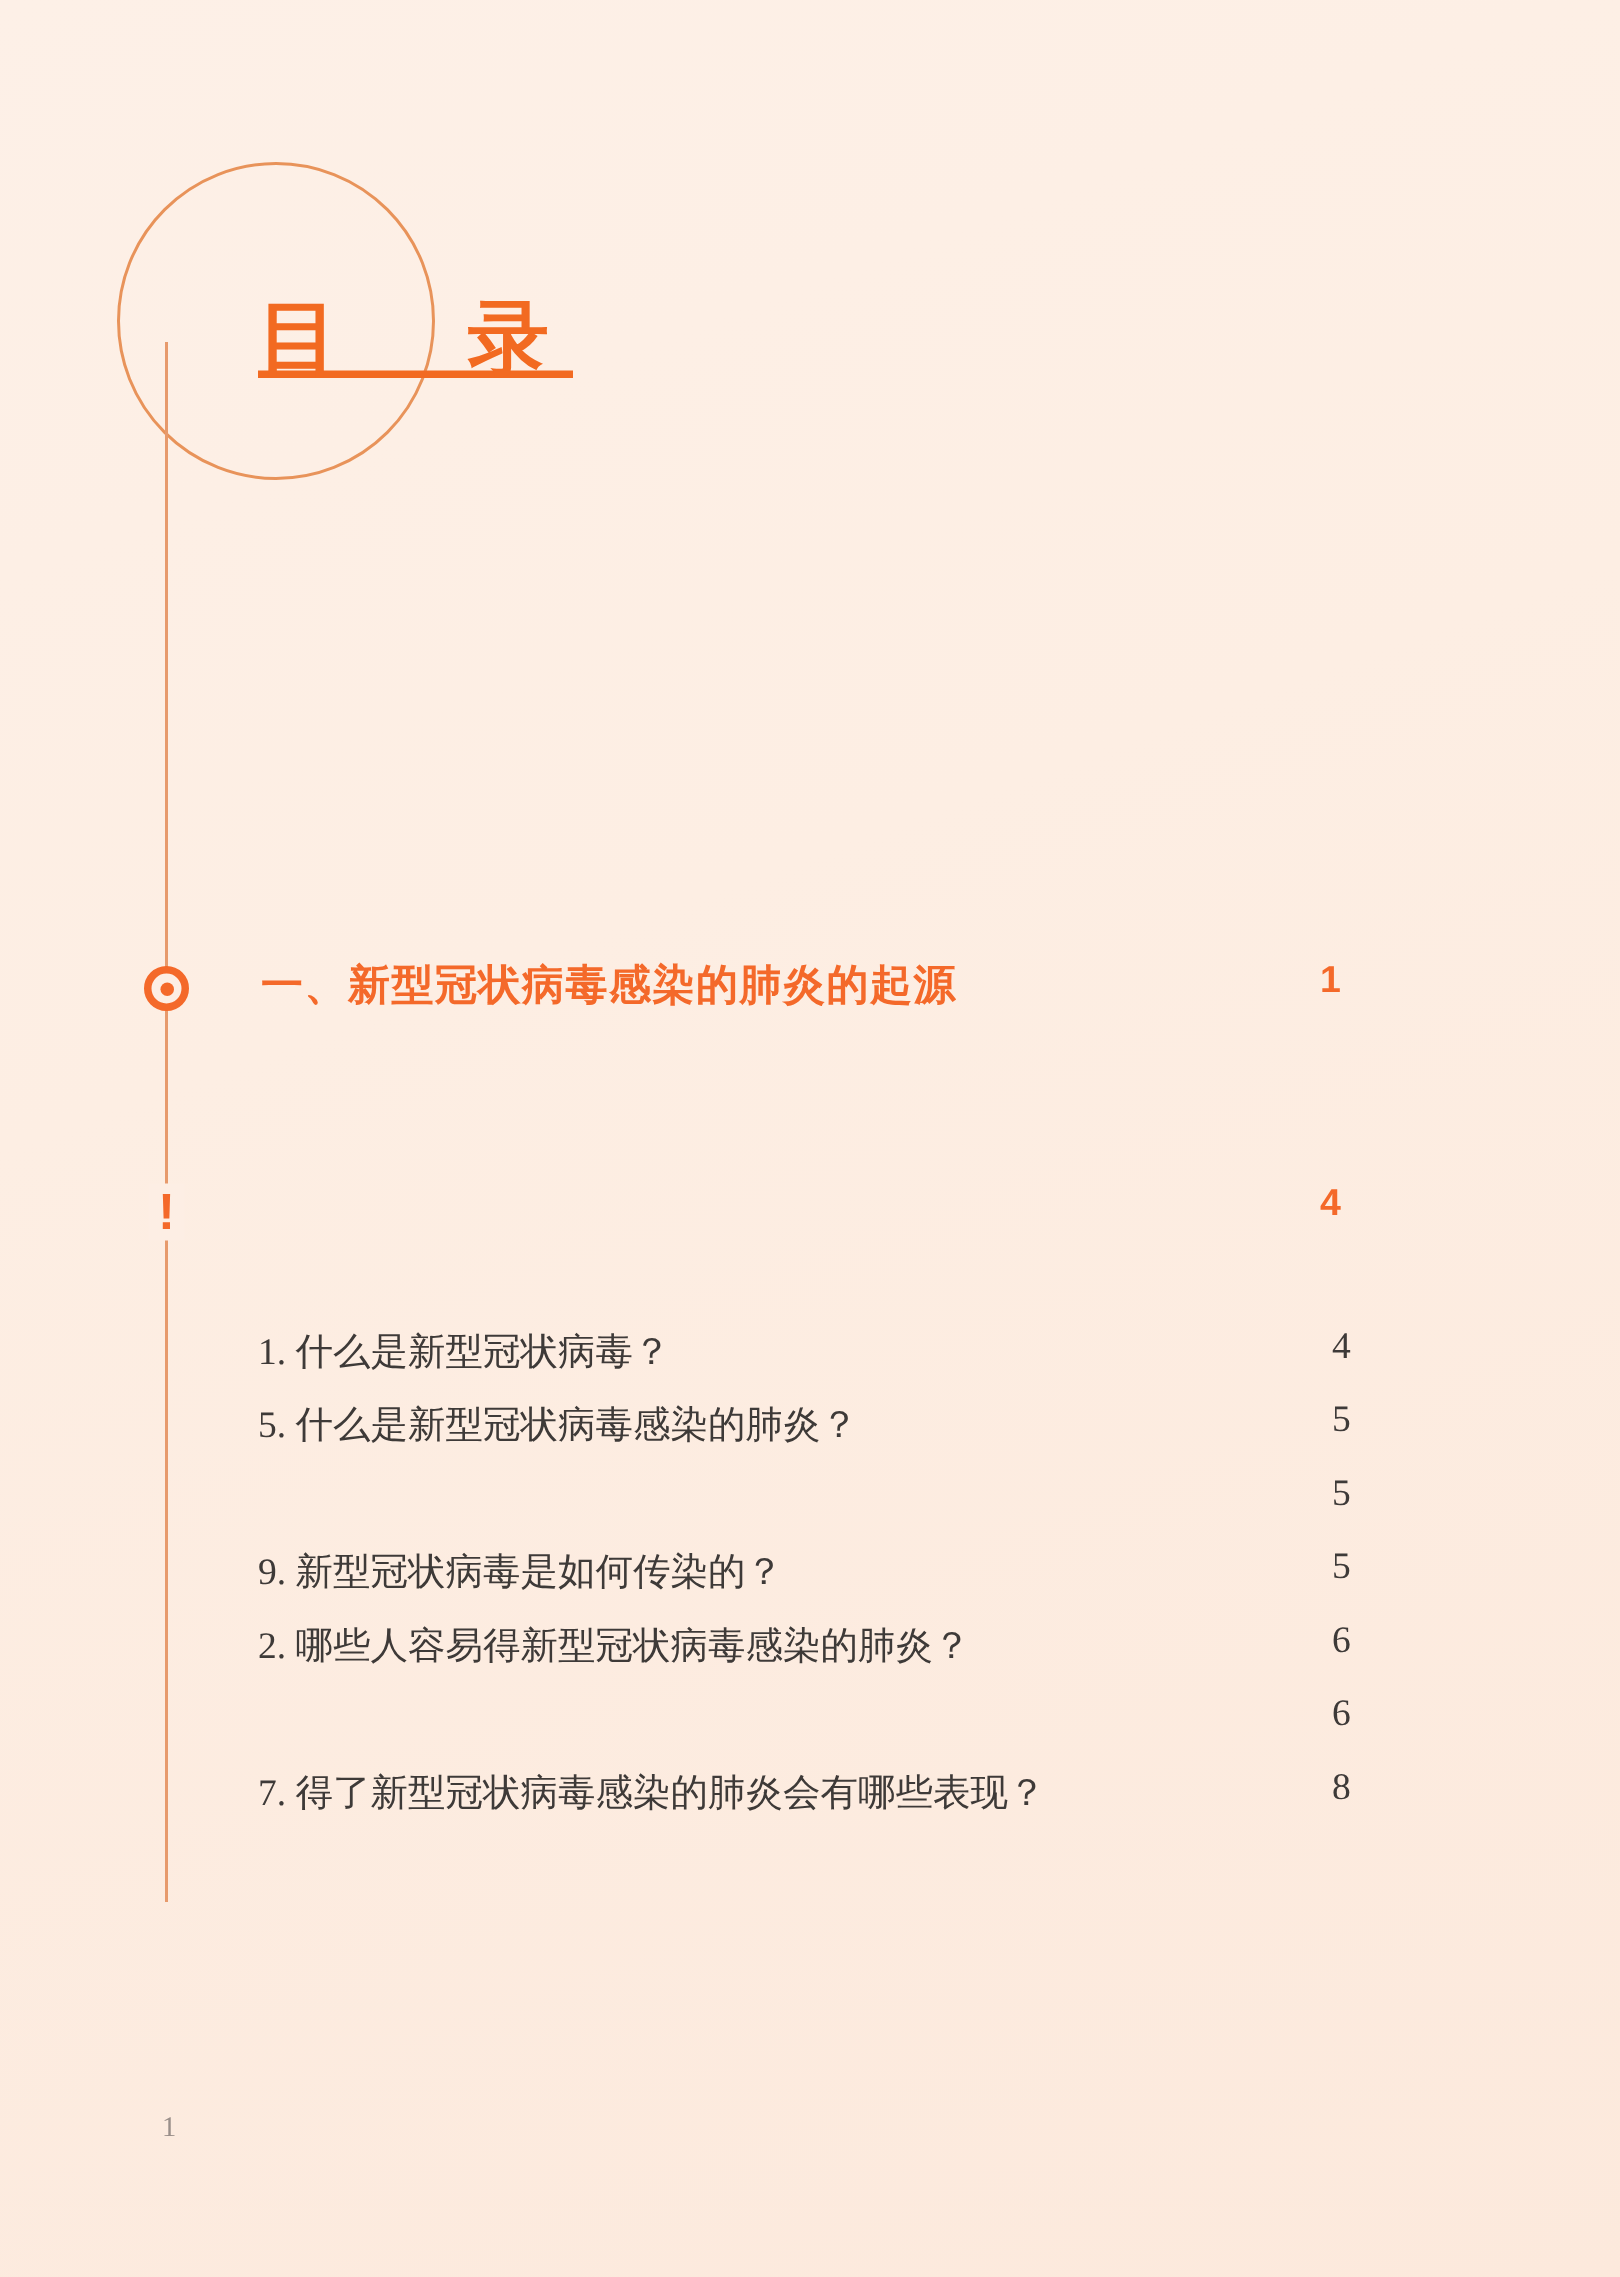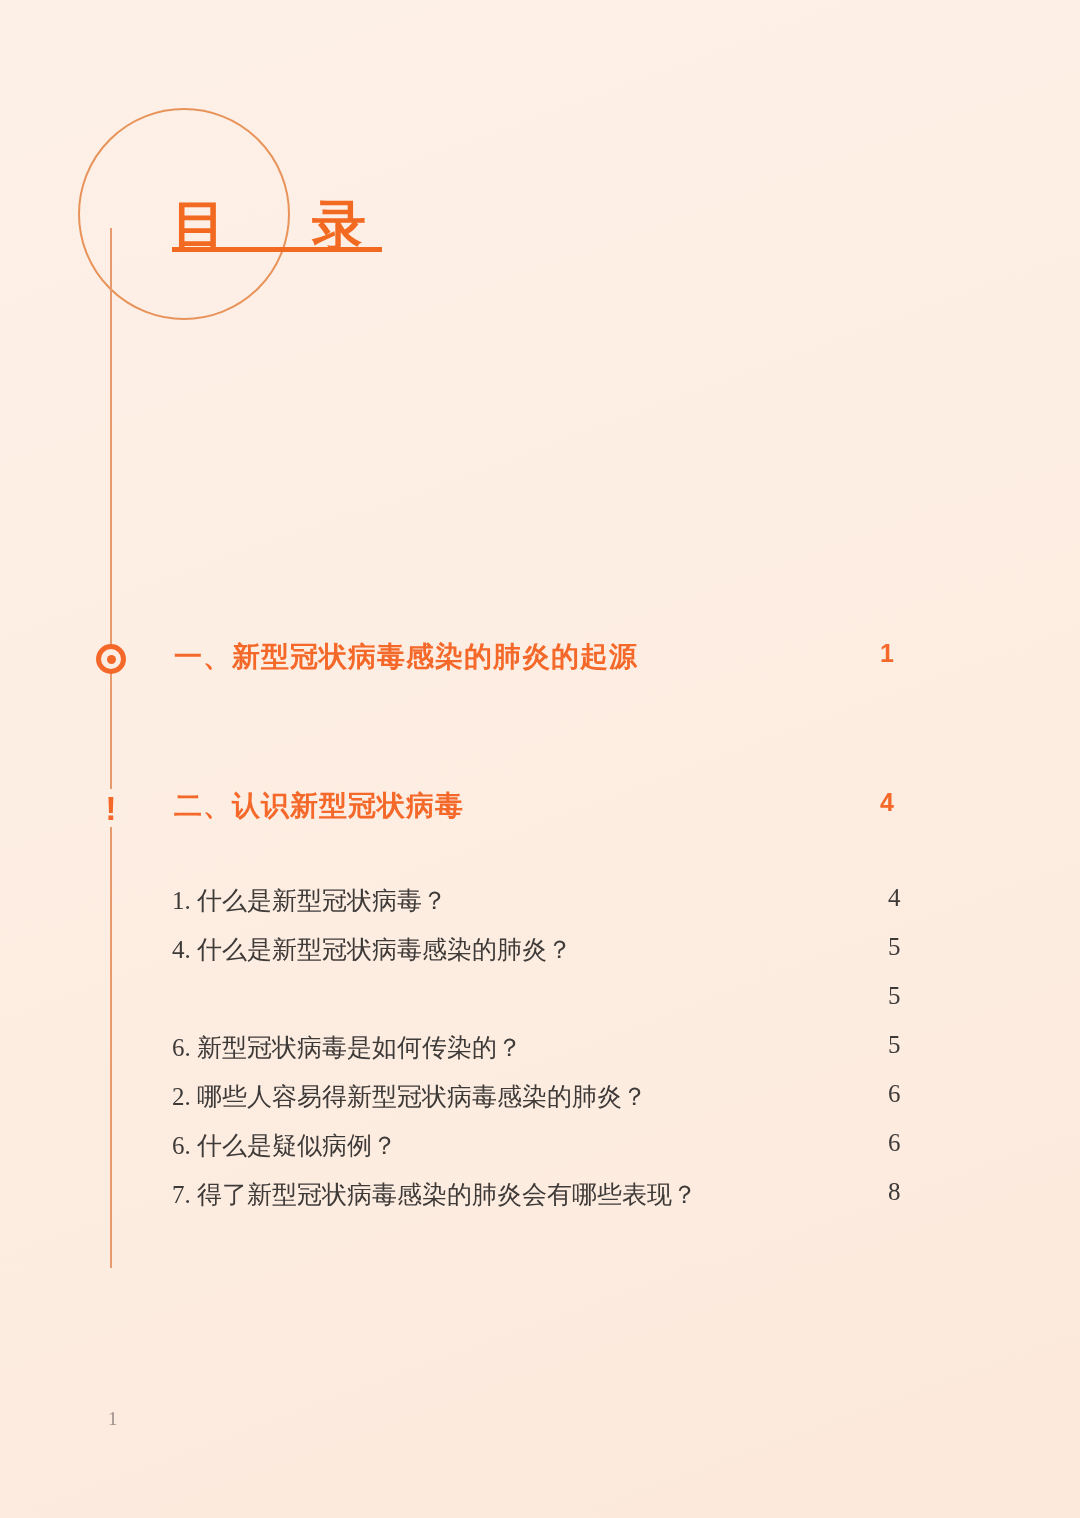--- a/index.html
+++ b/index.html
@@ -176,46 +176,44 @@
       <div class="ring-marker"></div>
     </div>
     <div class="ch-title">一、新型冠状病毒感染的肺炎的起源</div>
     <div class="ch-page">1</div>
   </div>
 
   <div class="chapter" style="top: 789px;">
     <div class="marker">
       <div class="bang-marker">!</div>
     </div>
-    <div class="ch-title">二、认识新型冠状病毒</div>
     <div class="ch-page">4</div>
   </div>
 
   <div class="subitems">
     <div class="subitem">
       <div class="si-text">1. 什么是新型冠状病毒？</div>
       <div class="si-page">4</div>
     </div>
     <div class="subitem">
-      <div class="si-text">4. 什么是新型冠状病毒感染的肺炎？</div>
+      <div class="si-text">5. 什么是新型冠状病毒感染的肺炎？</div>
       <div class="si-page">5</div>
     </div>
     <div class="subitem">
       <div class="si-page">5</div>
     </div>
     <div class="subitem">
-      <div class="si-text">6. 新型冠状病毒是如何传染的？</div>
+      <div class="si-text">9. 新型冠状病毒是如何传染的？</div>
       <div class="si-page">5</div>
     </div>
     <div class="subitem">
       <div class="si-text">2. 哪些人容易得新型冠状病毒感染的肺炎？</div>
       <div class="si-page">6</div>
     </div>
     <div class="subitem">
-      <div class="si-text">6. 什么是疑似病例？</div>
       <div class="si-page">6</div>
     </div>
     <div class="subitem">
       <div class="si-text">7. 得了新型冠状病毒感染的肺炎会有哪些表现？</div>
       <div class="si-page">8</div>
     </div>
   </div>
 
   <div class="footer-page">1</div>
 </div>

